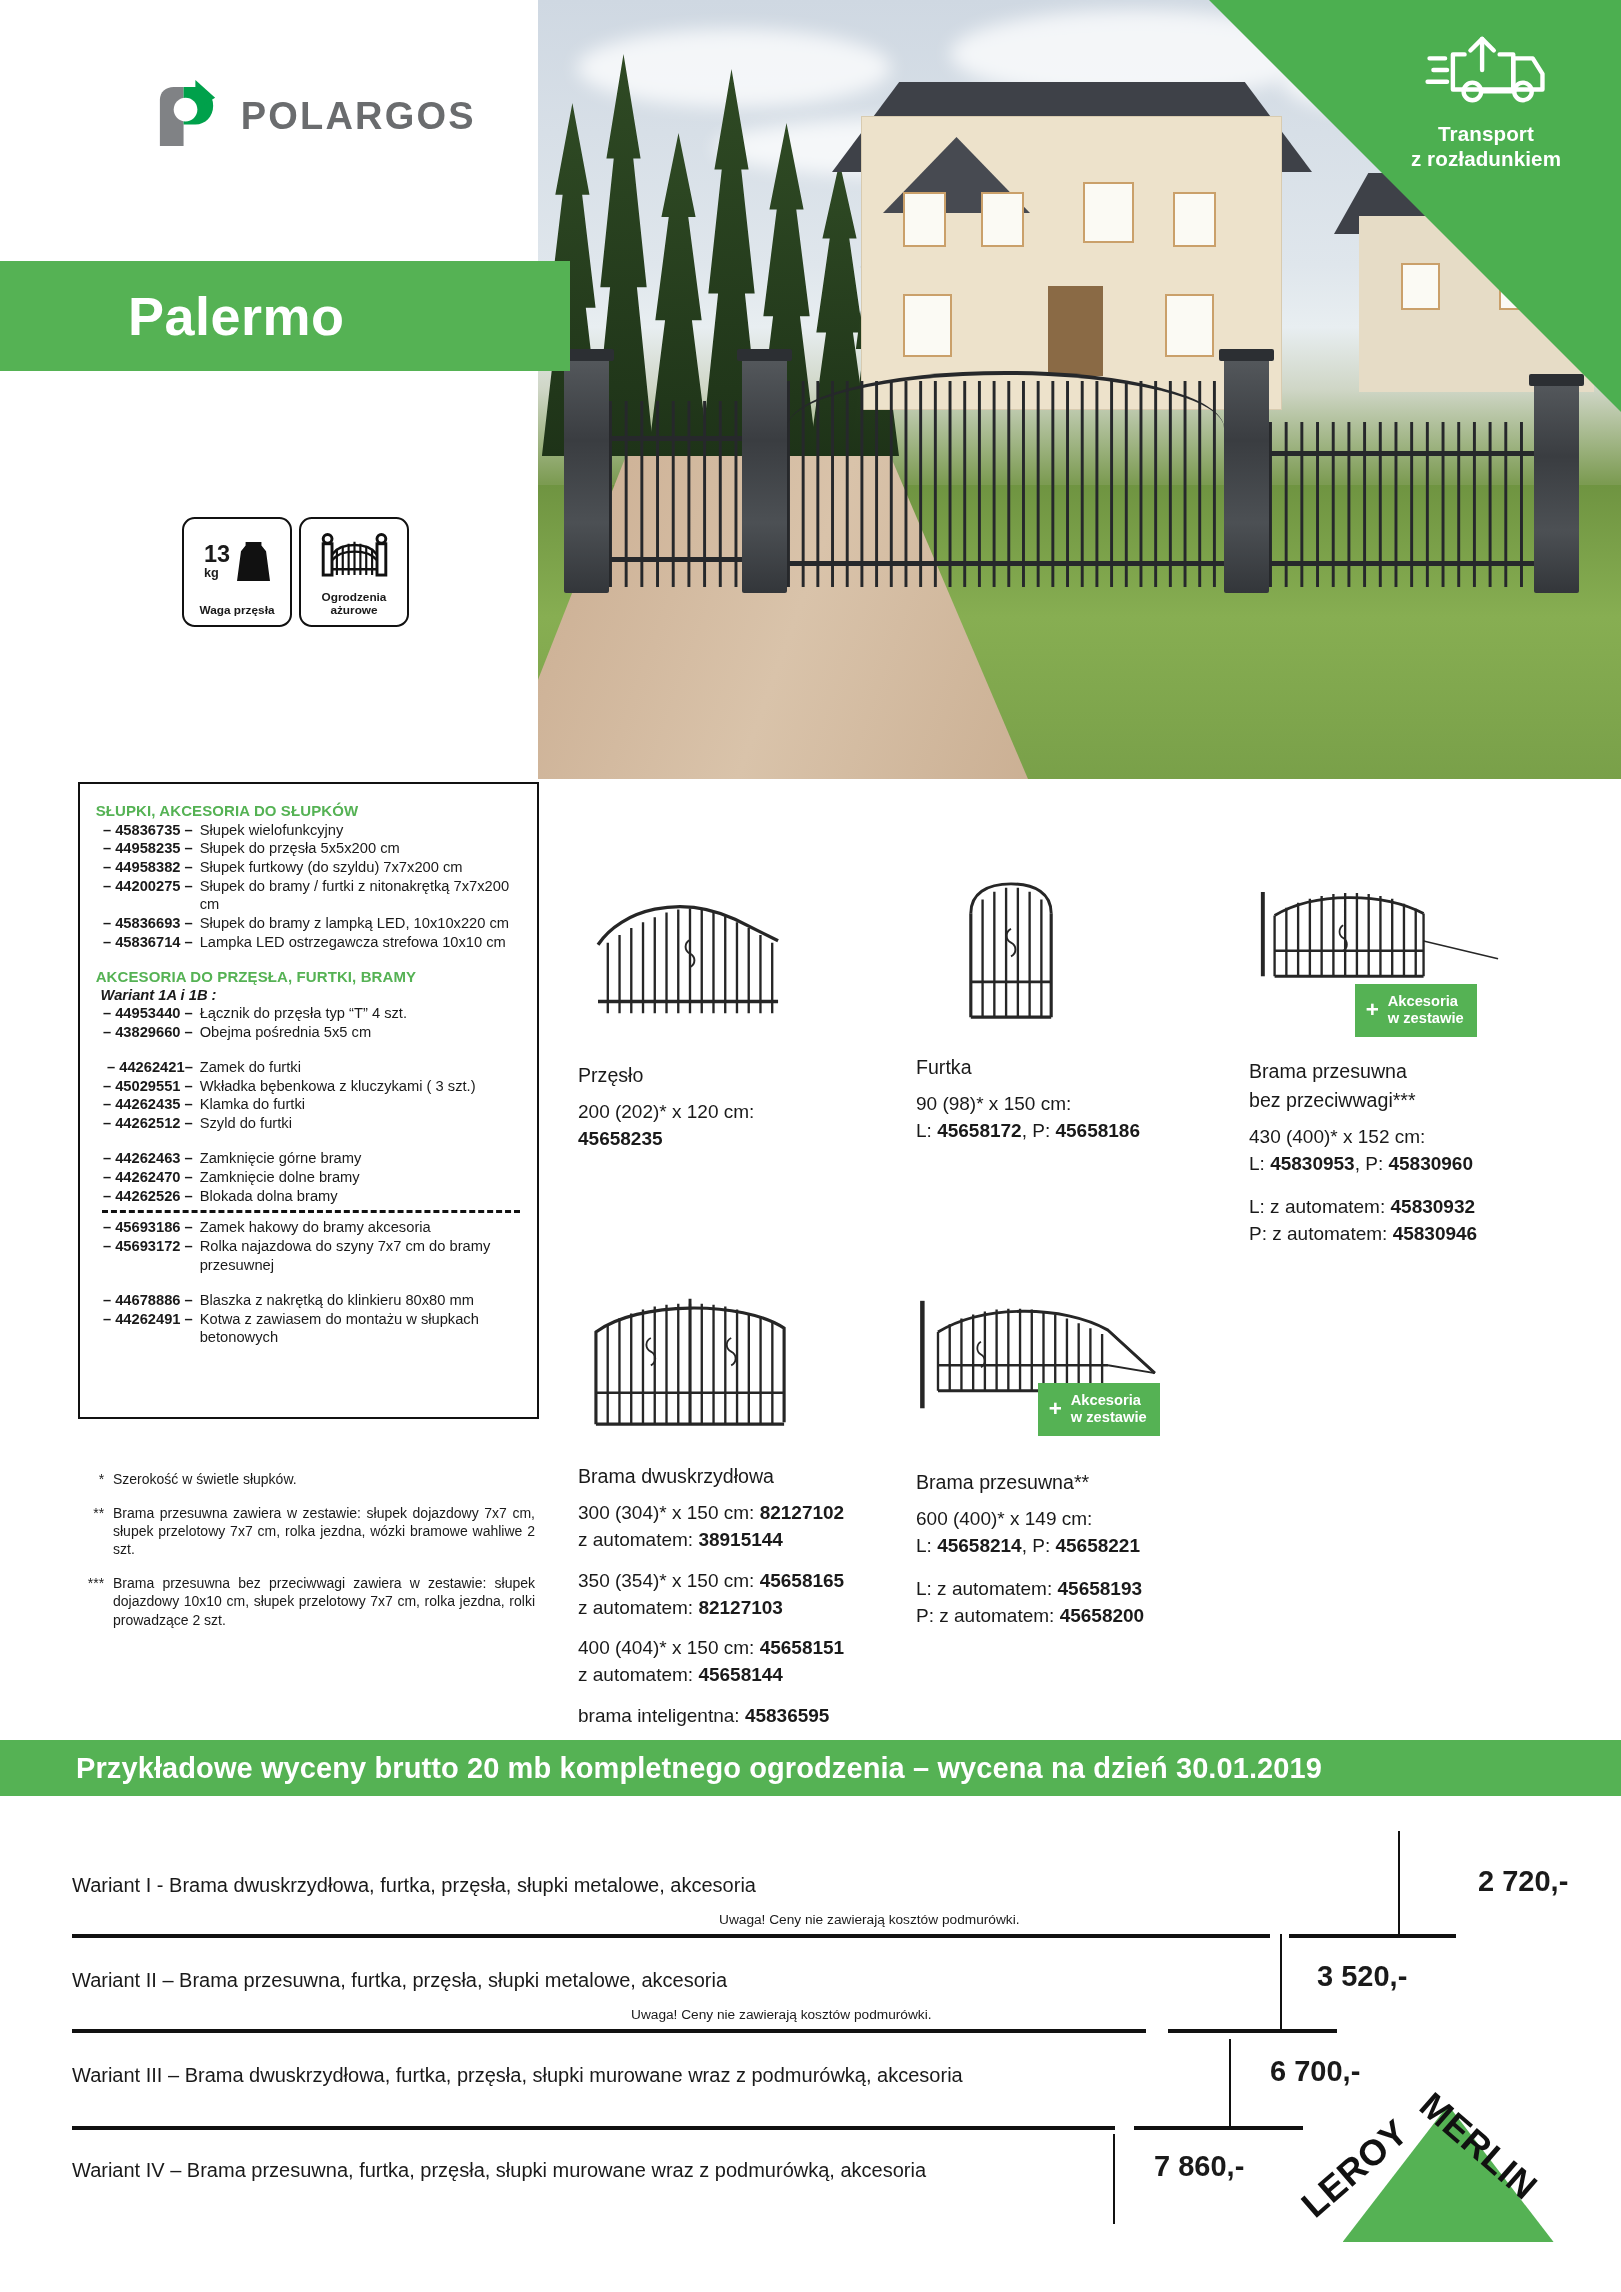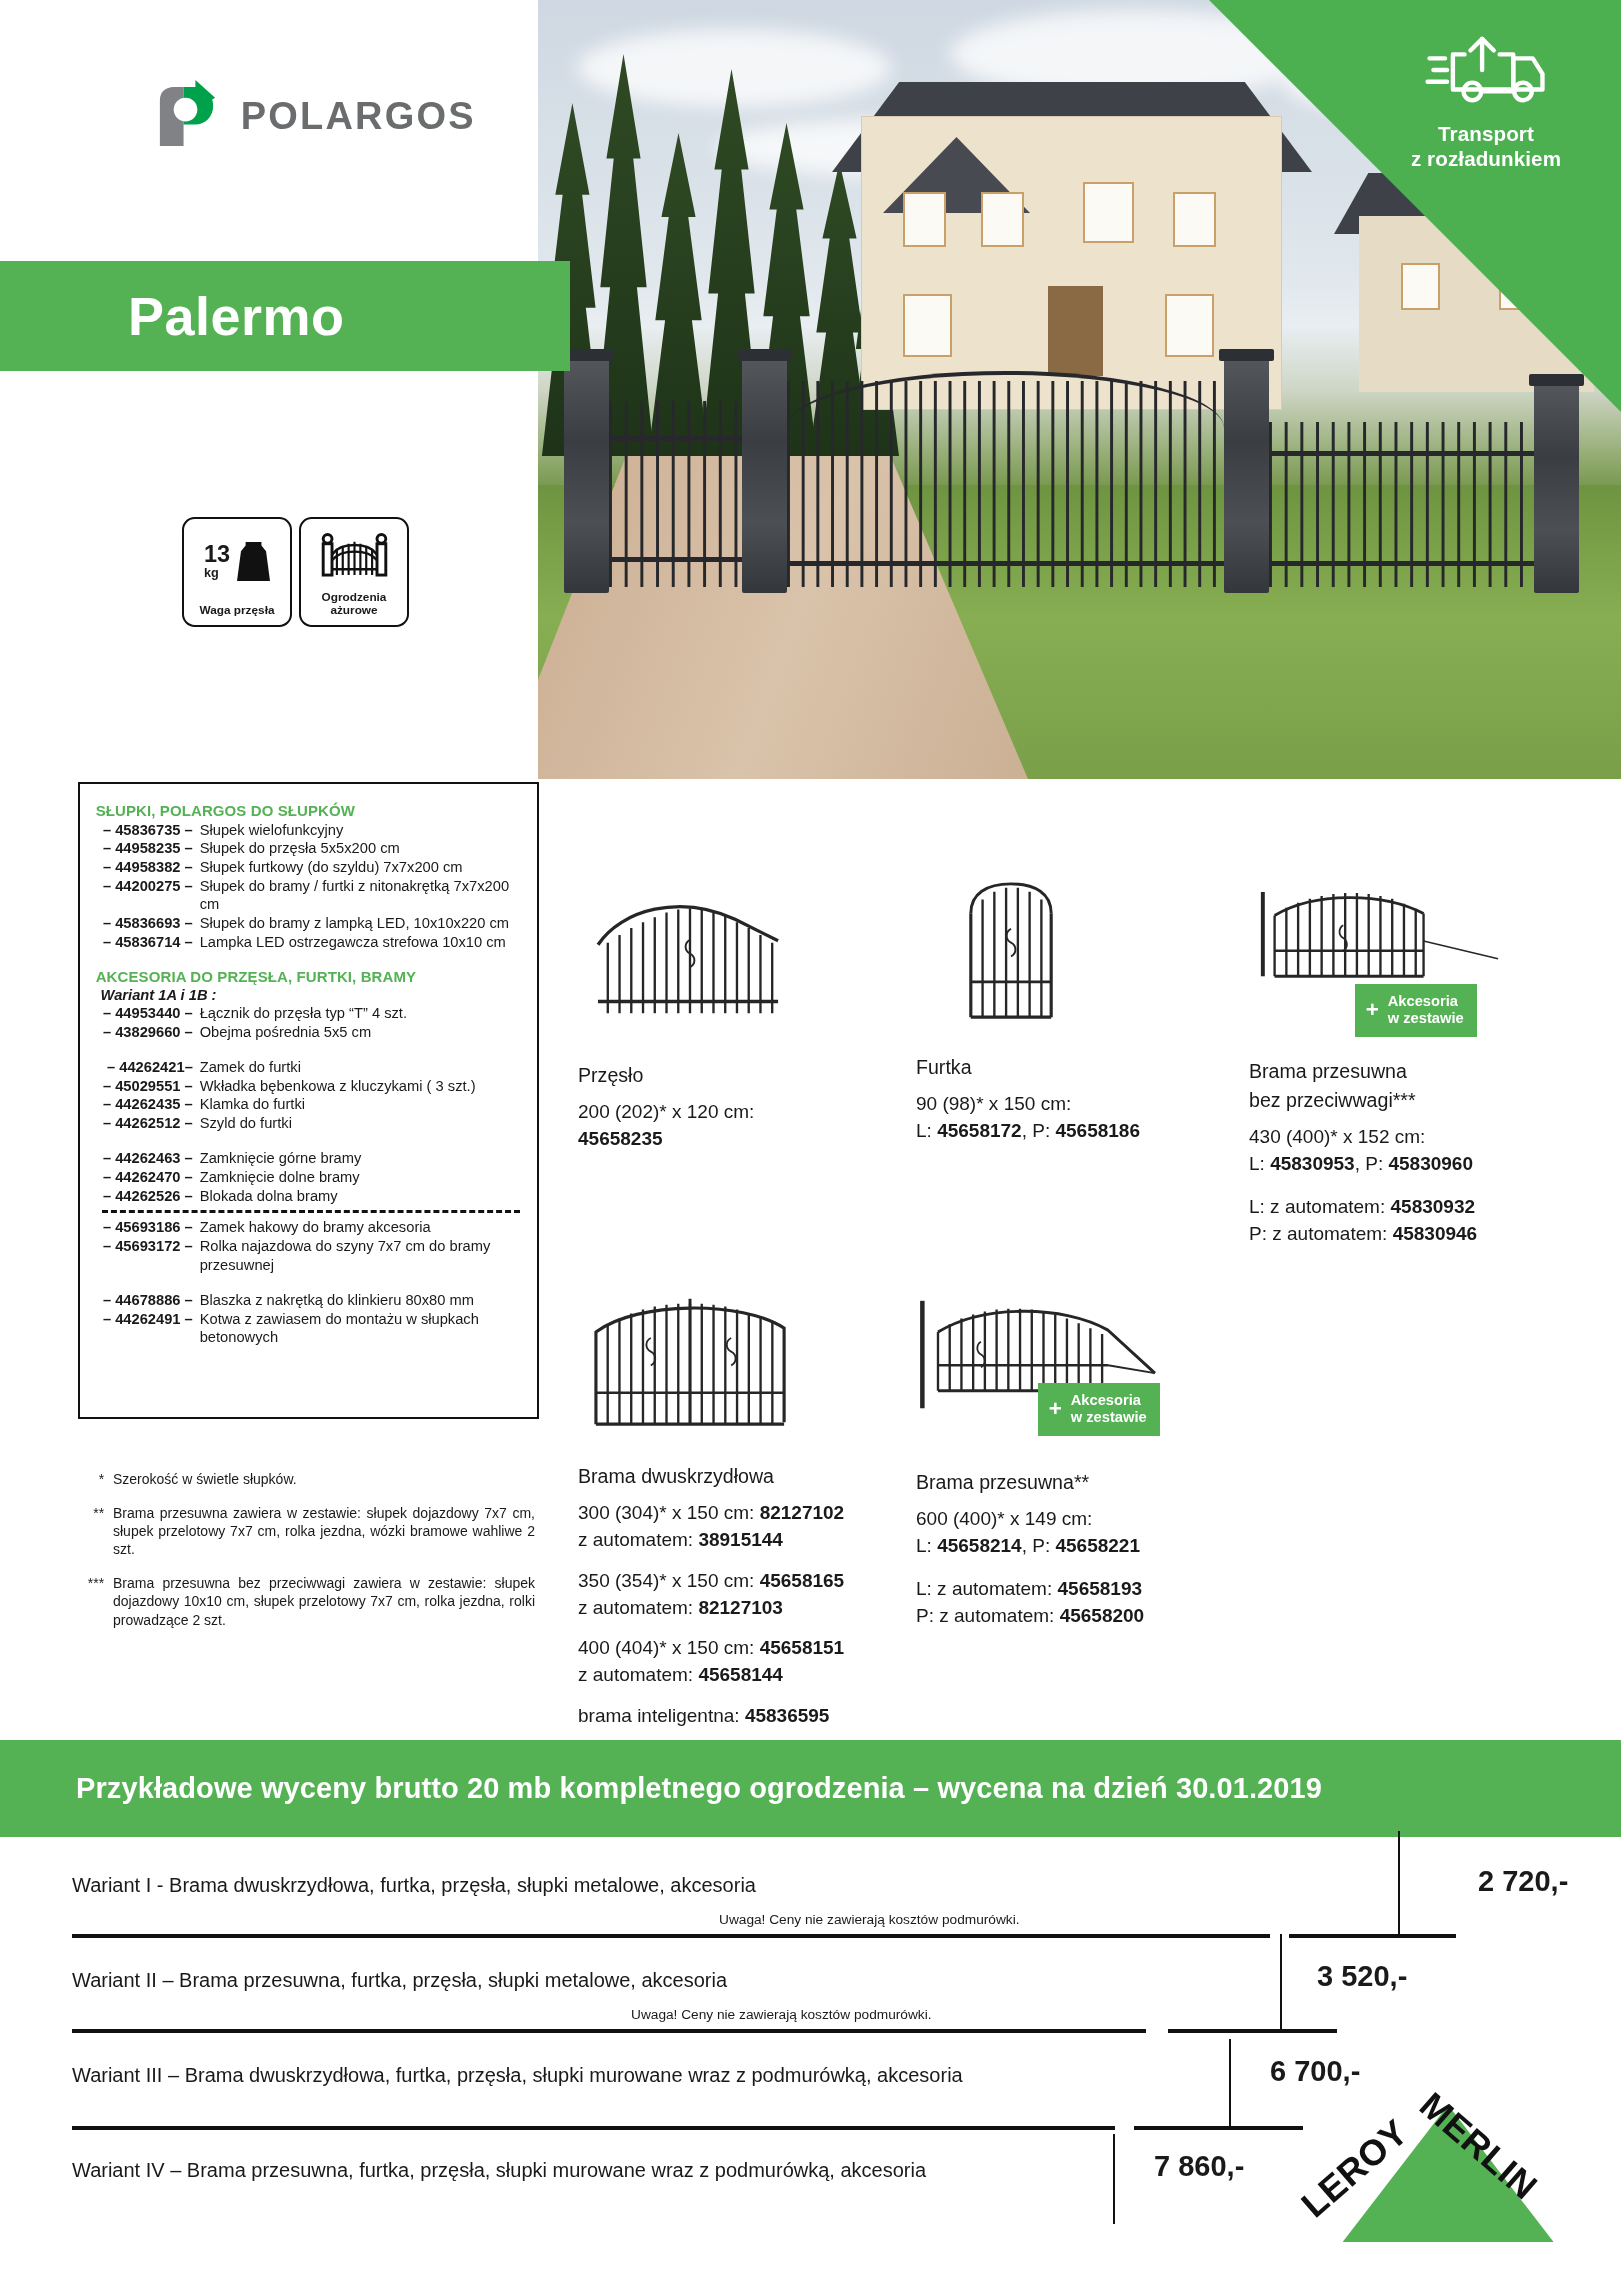--- a/index.html
+++ b/index.html
@@ -169,21 +169,21 @@
     padding: 8.8px 13.7px 8.8px 10.8px;
   }
   .acc-badge .plus { font-size: 22.5px; font-weight: 700; line-height: 1; }
   .acc-badge .txt { font-size: 14.7px; font-weight: 700; line-height: 1.2; }
 
   
   .art-svg { display: block; }
 
   
   .price-band {
-    position: absolute; left: 0; top: 1740px; width: 1621px; height: 97px;
+    position: absolute; left: 0; top: 1740px; width: 1621px; height: 56px;
     background: #55b254; display: flex; align-items: center;
   }
   .price-band h2 {
     color: #fff; font-size: 29px; font-weight: 700; margin-left: 76px; letter-spacing: 0.1px;
   }
   .price-table { position: absolute; left: 72px; top: 1843px; width: 1480px; }
   .price-row { position: relative; height: 95px; }
   .price-row .label {
     position: absolute; left: 0; top: 31px; font-size: 20px; white-space: nowrap;
   }
@@ -326,21 +326,21 @@
         </svg>
       </div>
       <div class="cap">
         <span>Ogrodzenia</span><br>
         <span>ażurowe</span>
       </div>
     </div>
   </div>
 
   <div class="spec-box">
-    <div class="spec-head">SŁUPKI, POLARGOS DO SŁUPKÓW</div>
+    <div class="spec-head">SŁUPKI, AKCESORIA DO SŁUPKÓW</div>
 
     <div class="spec-row">
         <span class="spec-code">– 45836735 –</span>
         <span class="spec-desc">Słupek wielofunkcyjny</span>
       </div>
     <div class="spec-row">
         <span class="spec-code">– 44958235 –</span>
         <span class="spec-desc">Słupek do przęsła 5x5x200 cm</span>
       </div>
     <div class="spec-row">

